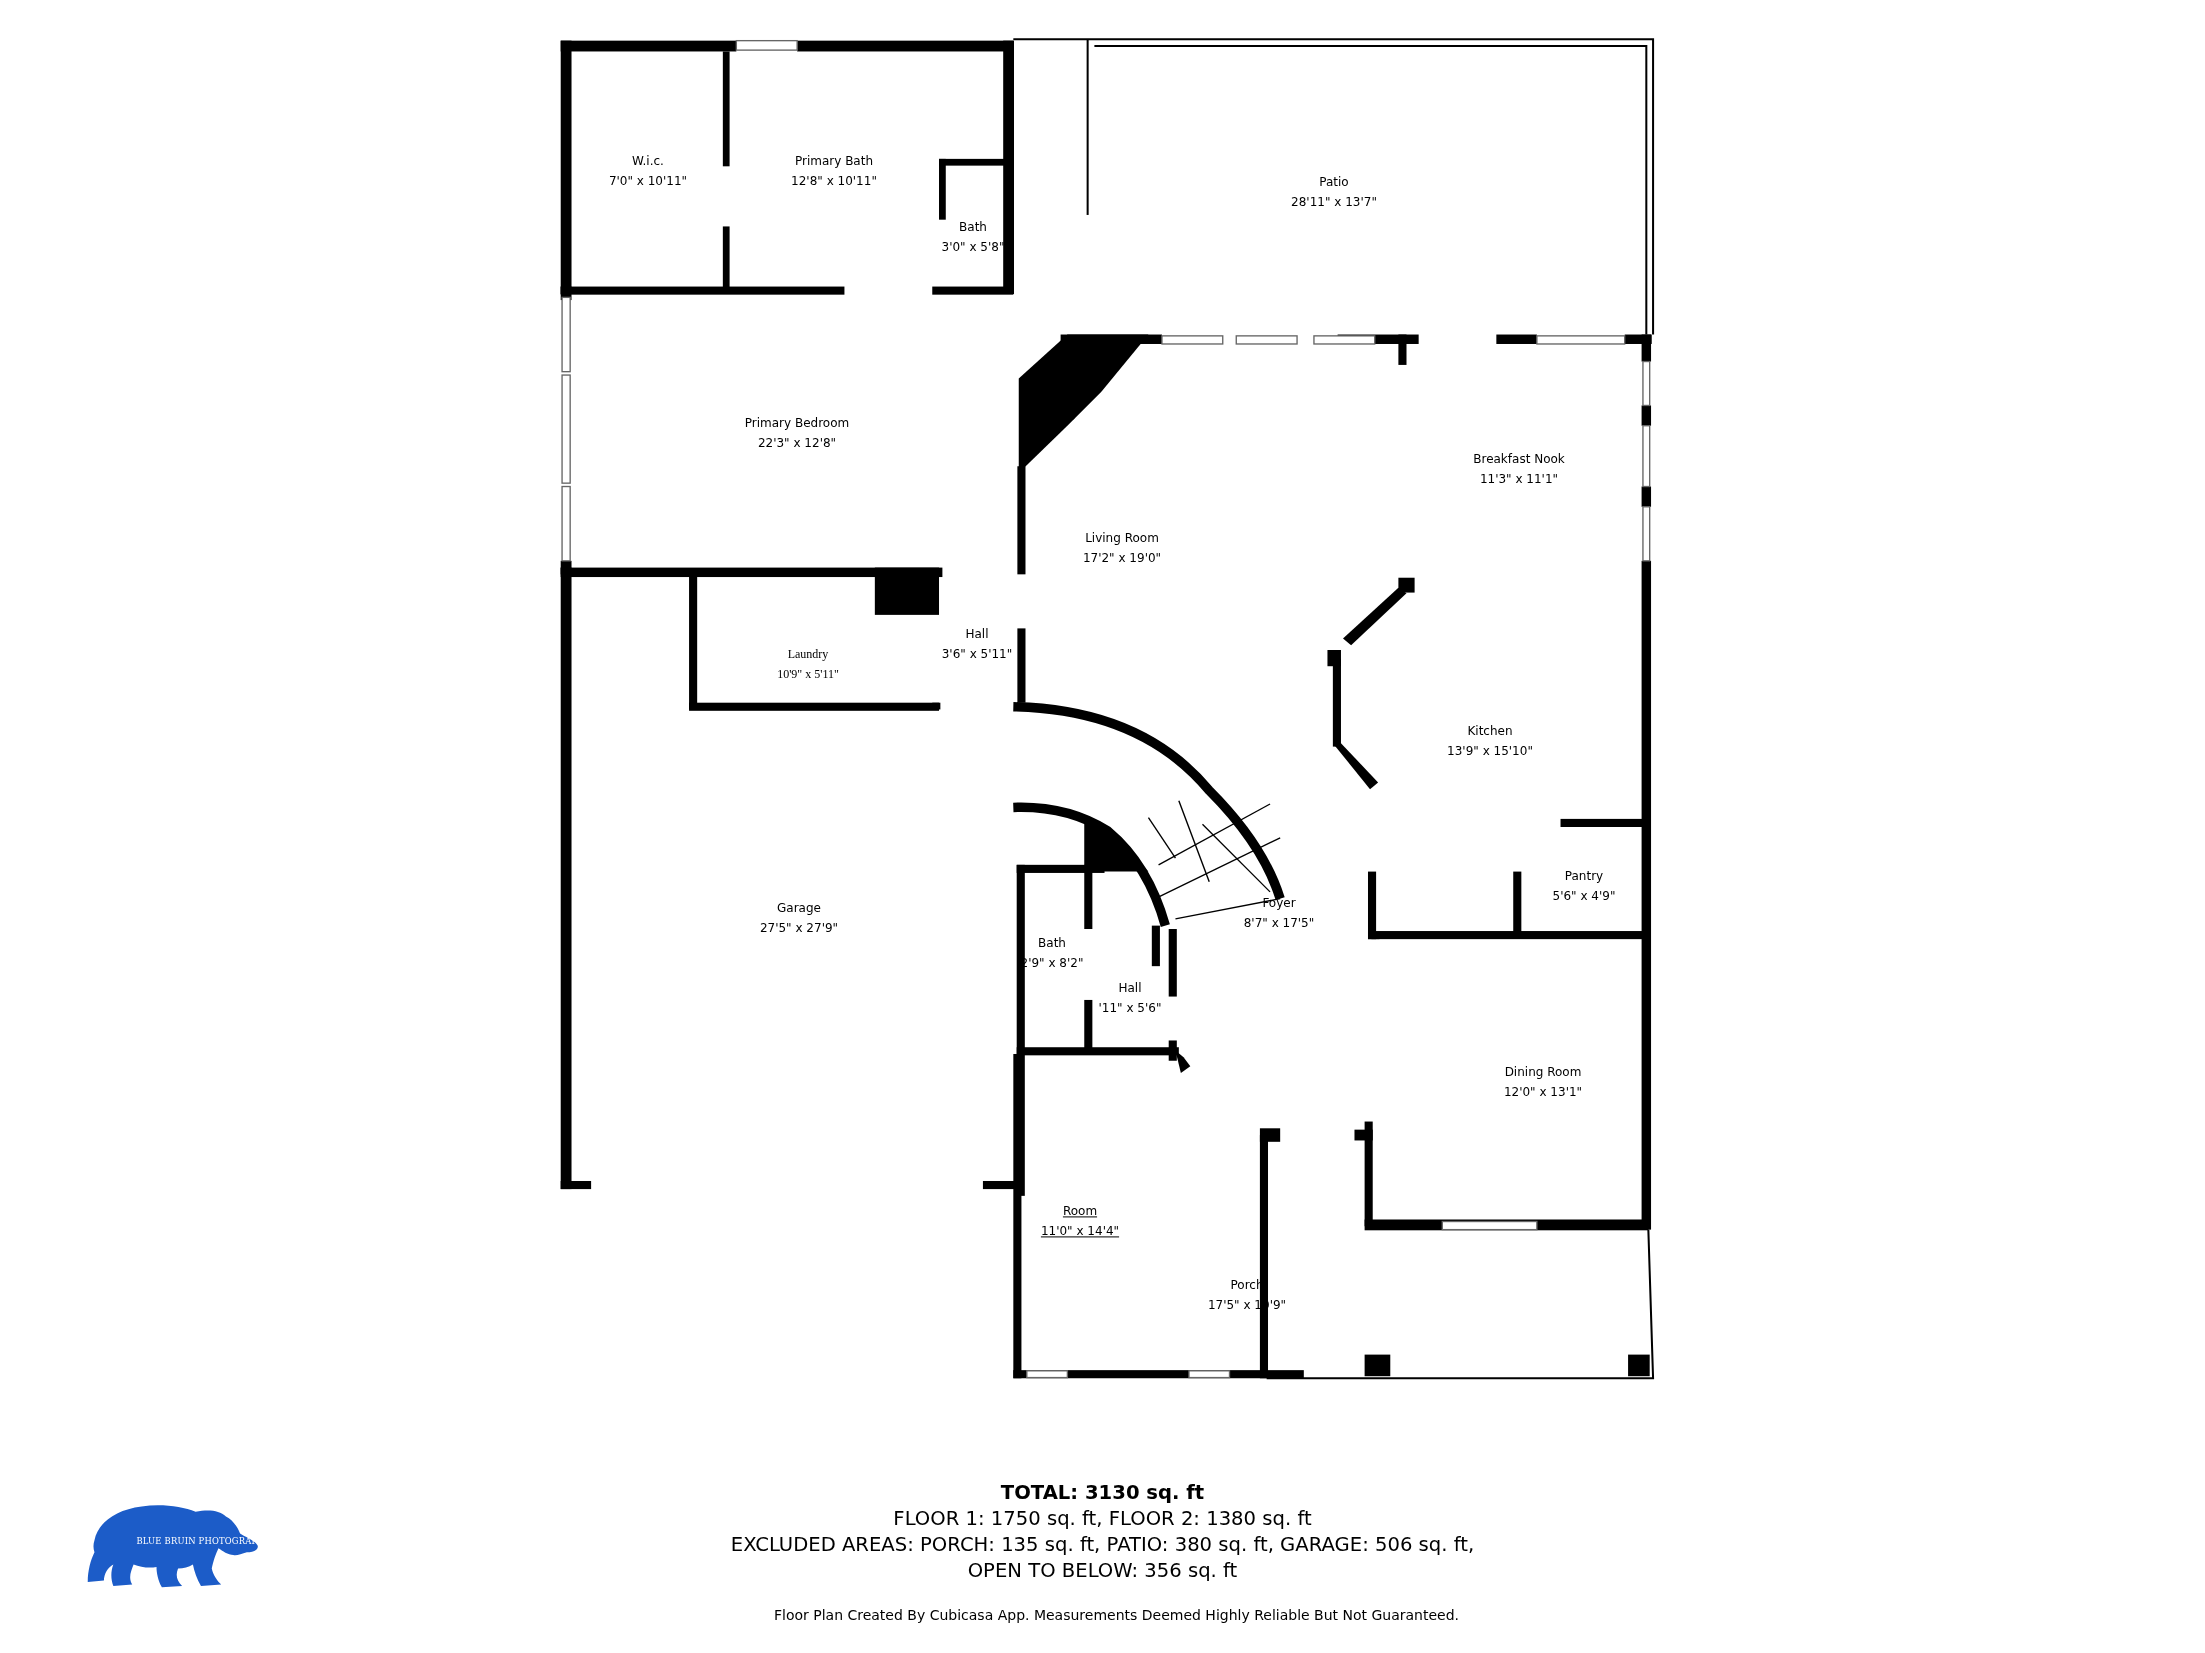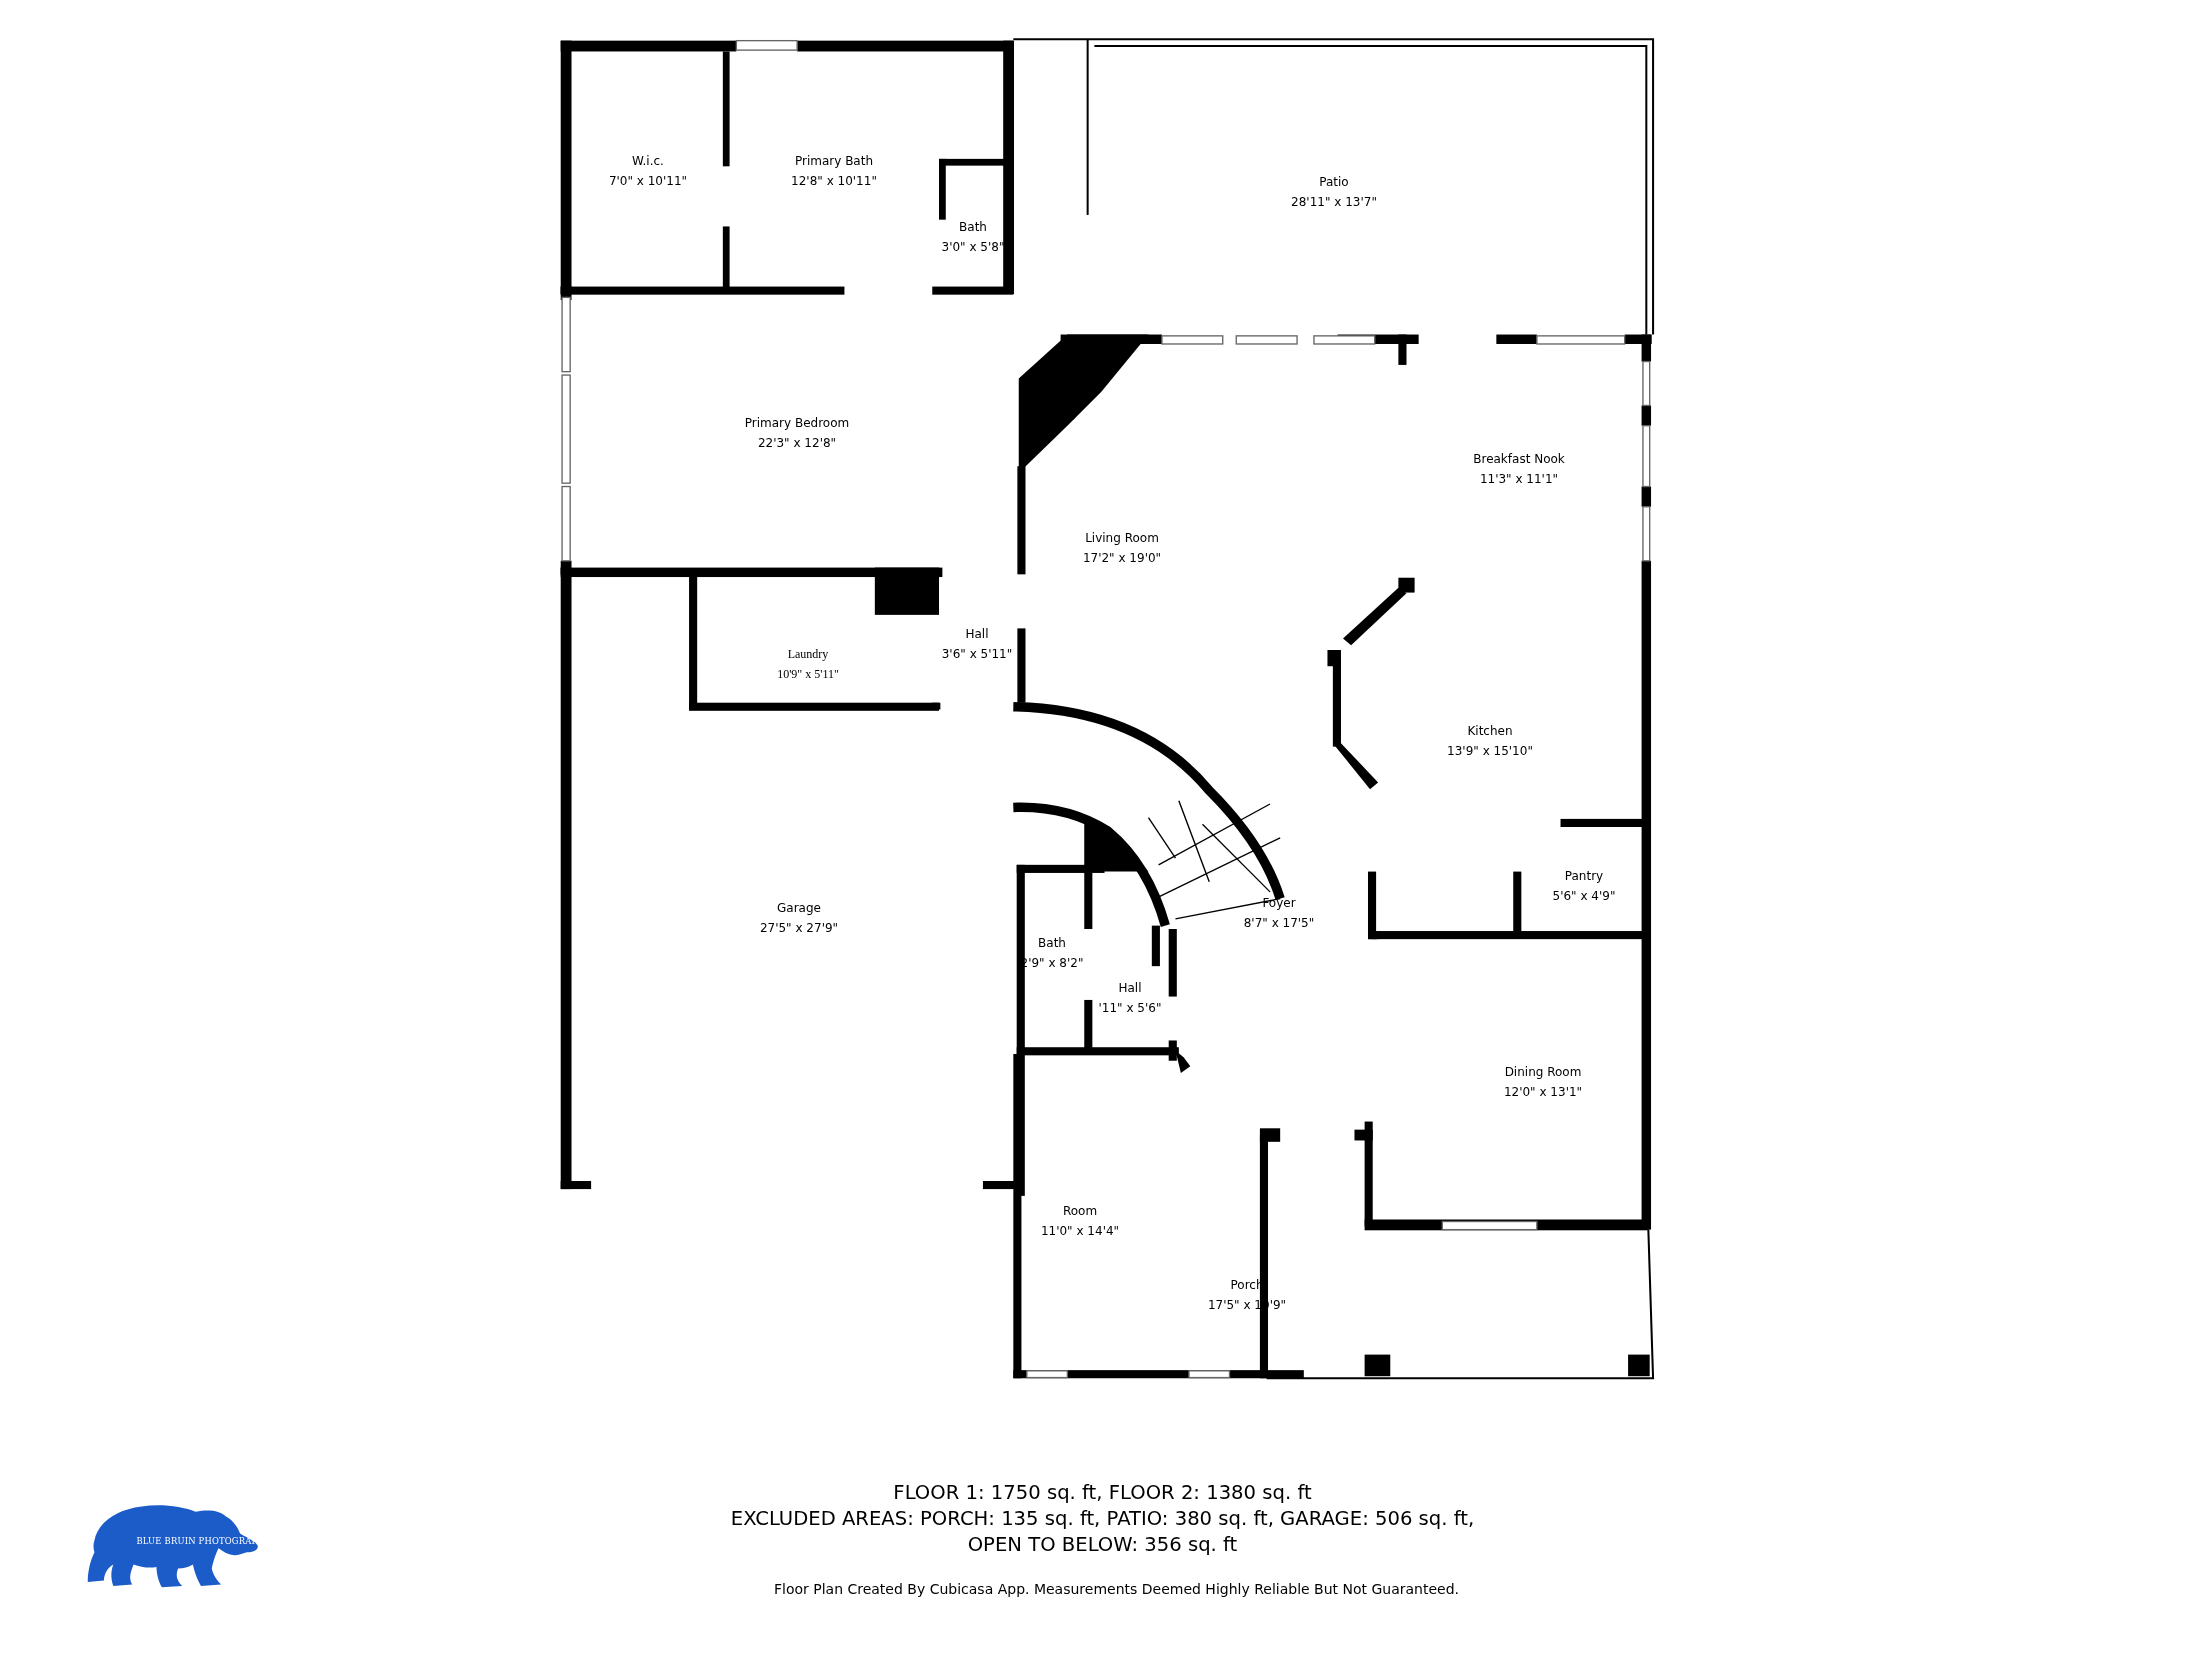--- a/index.html
+++ b/index.html
@@ -198,30 +198,31 @@
   <span class="dim">'11" x 5'6"</span>
 </div>
 <div class="room-label" style="left:1279px; top:914px;">
   <span>Foyer</span>
   <span class="dim">8'7" x 17'5"</span>
 </div>
 <div class="room-label" style="left:1509px; top:1083px;margin-left:34px;">
   <span>Dining Room</span>
   <span class="dim">12'0" x 13'1"</span>
 </div>
-<div class="room-label" style="left:1080px; top:1222px;">
+<div class="room-label" style="left:1080px; top:1222px;text-decoration:underline;">
   <span>Room</span>
   <span class="dim">11'0" x 14'4"</span>
 </div>
 <div class="room-label" style="left:1247px; top:1296px;">
   <span>Porch</span>
   <span class="dim">17'5" x 10'9"</span>
 </div>
 
 <div id="footer">
+  <div class="total">TOTAL: 3130 sq. ft</div>
   <div class="line">FLOOR 1: 1750 sq. ft, FLOOR 2: 1380 sq. ft</div>
   <div class="line">EXCLUDED AREAS: PORCH: 135 sq. ft, PATIO: 380 sq. ft, GARAGE: 506 sq. ft,</div>
   <div class="line">OPEN TO BELOW: 356 sq. ft</div>
   <div class="disclaimer">Floor Plan Created By Cubicasa App. Measurements Deemed Highly Reliable But Not Guaranteed.</div>
 </div>
 
 <div id="logo">
   <svg width="182" height="115" viewBox="0 0 270 170">
     <path fill="#1c5cc8" d="M20,80 C25,55 50,35 90,30 C120,26 150,30 170,38 C190,34 205,36 215,45 C225,50 232,60 236,70 C245,76 258,80 262,88 C264,94 256,98 246,98 C238,100 230,104 226,102 C218,102 210,96 204,92 C200,100 196,112 194,122 C196,132 202,140 208,146 L178,148 C172,138 168,126 166,116 C160,120 152,122 144,122 C140,132 142,140 150,148 L120,150 C114,140 112,128 112,120 C100,122 88,120 78,116 C74,126 70,136 76,146 L48,148 C44,138 44,126 48,116 C40,120 34,130 34,140 L10,142 C10,126 14,110 20,98 C18,92 18,86 20,80 Z"></path>
   </svg>

